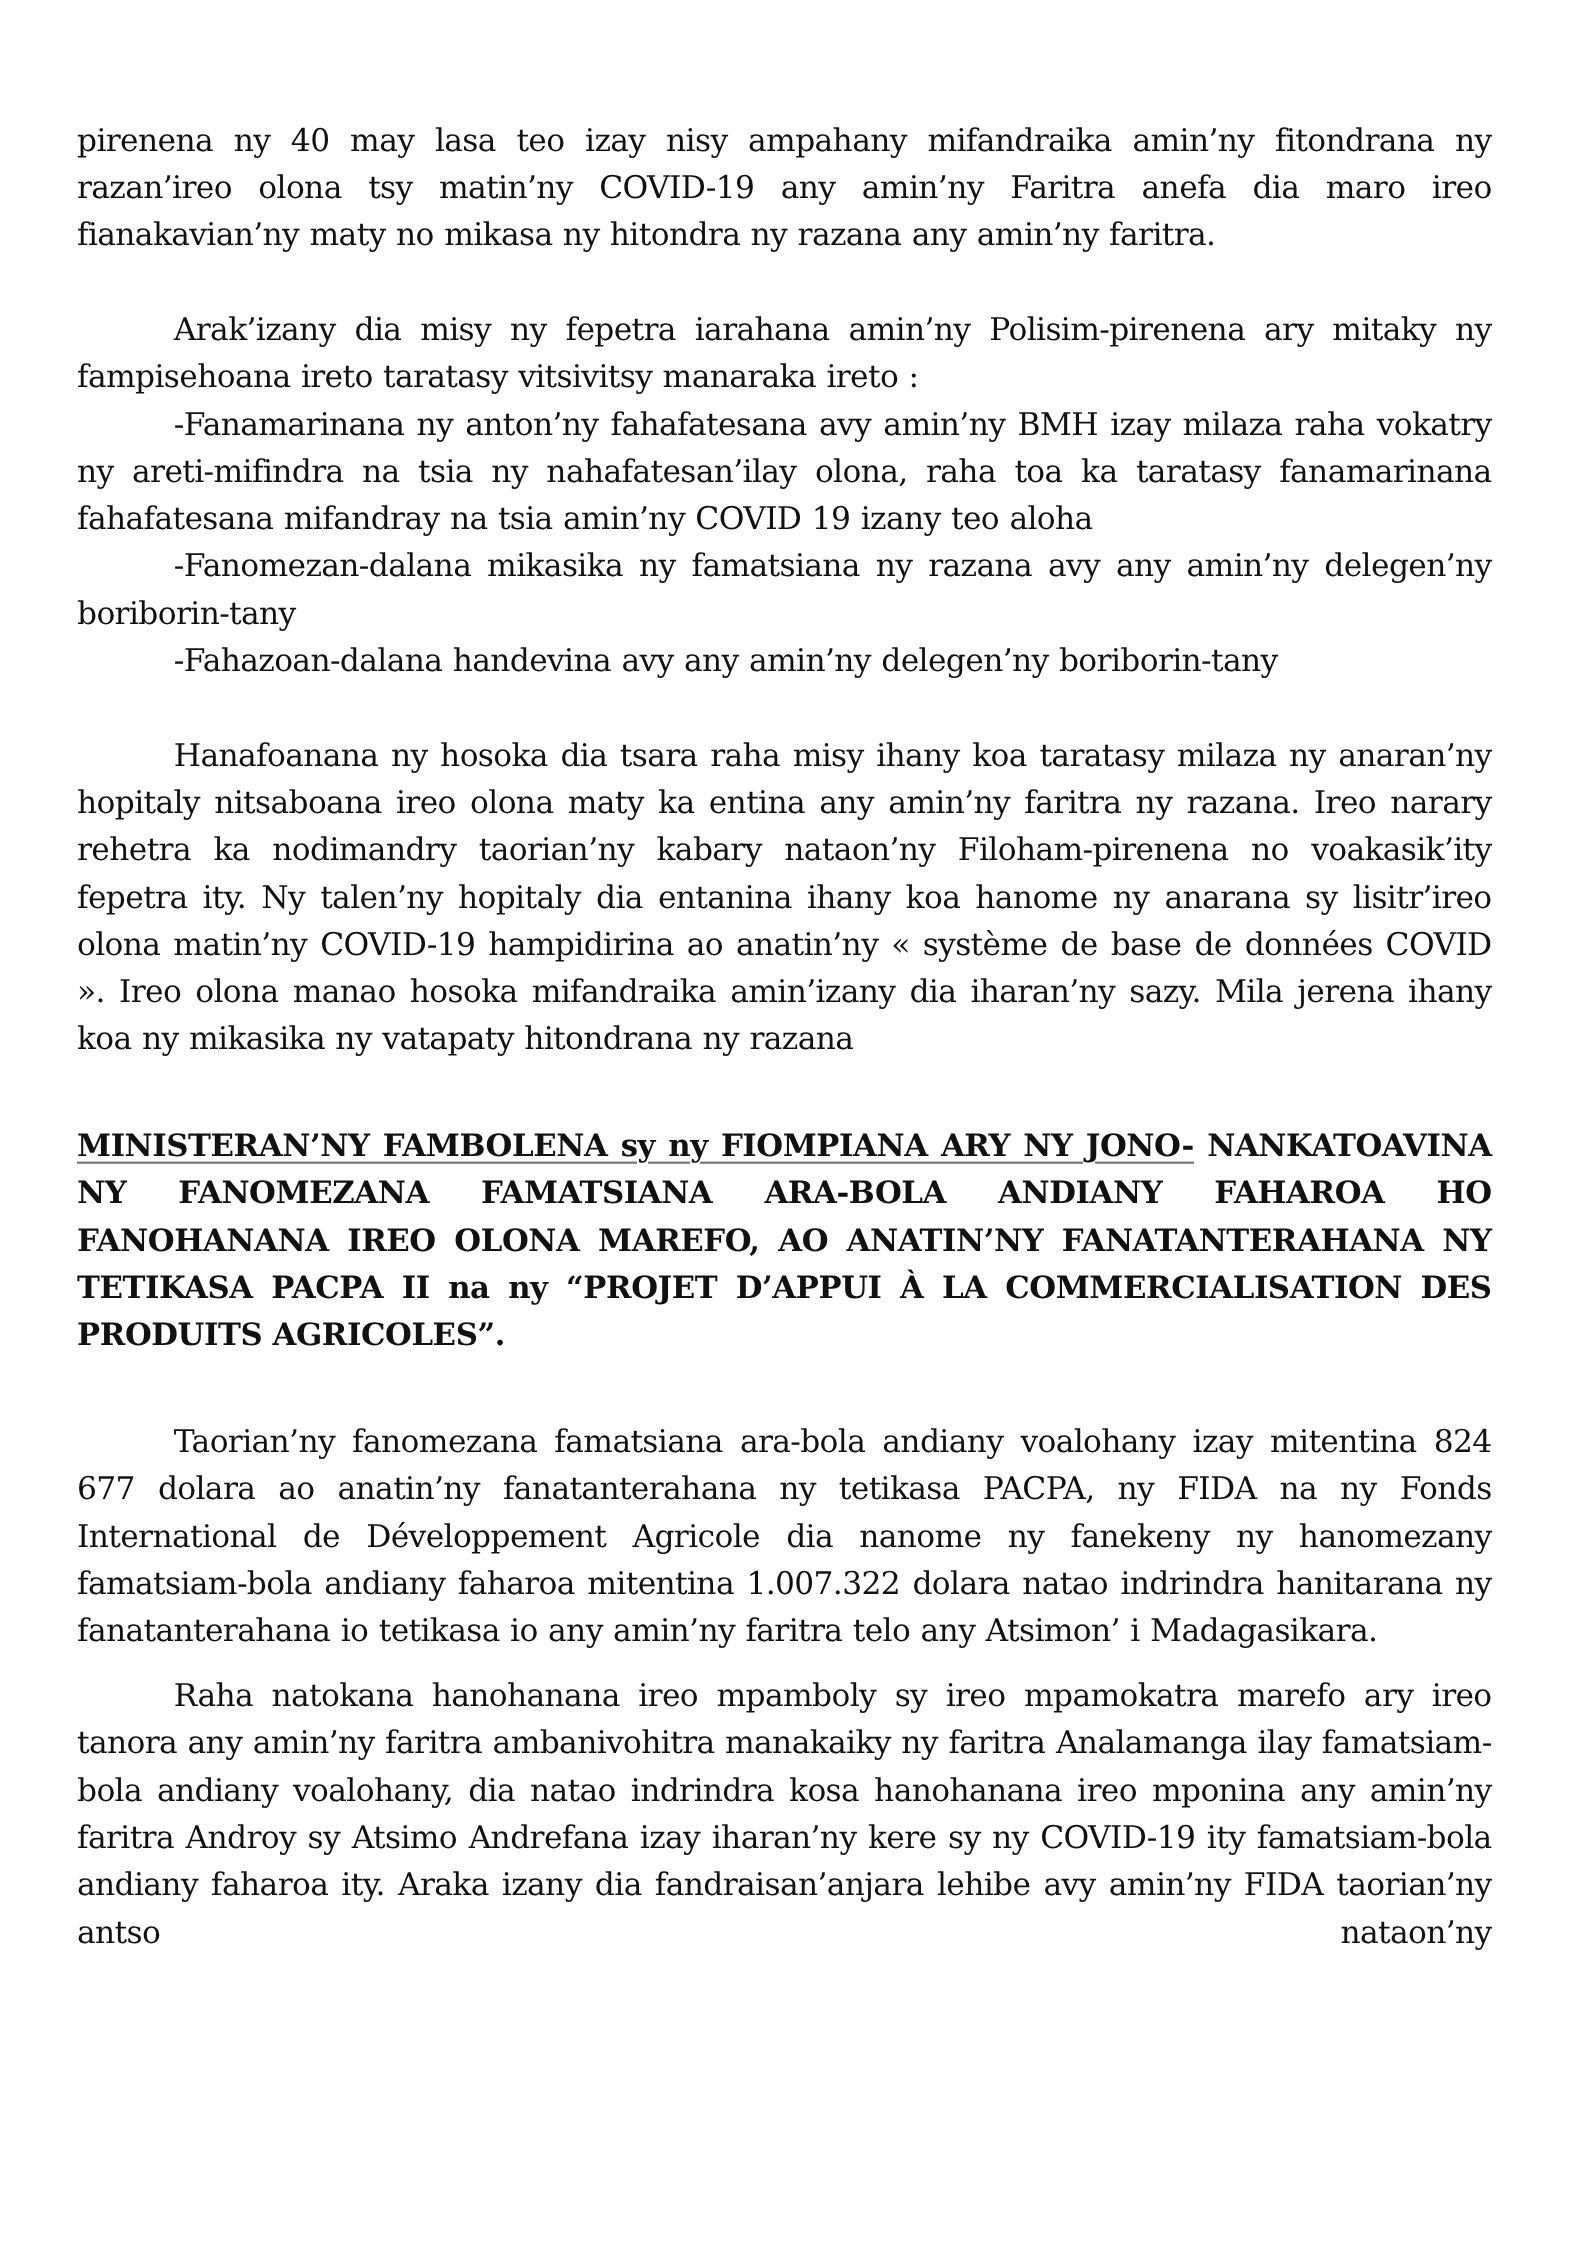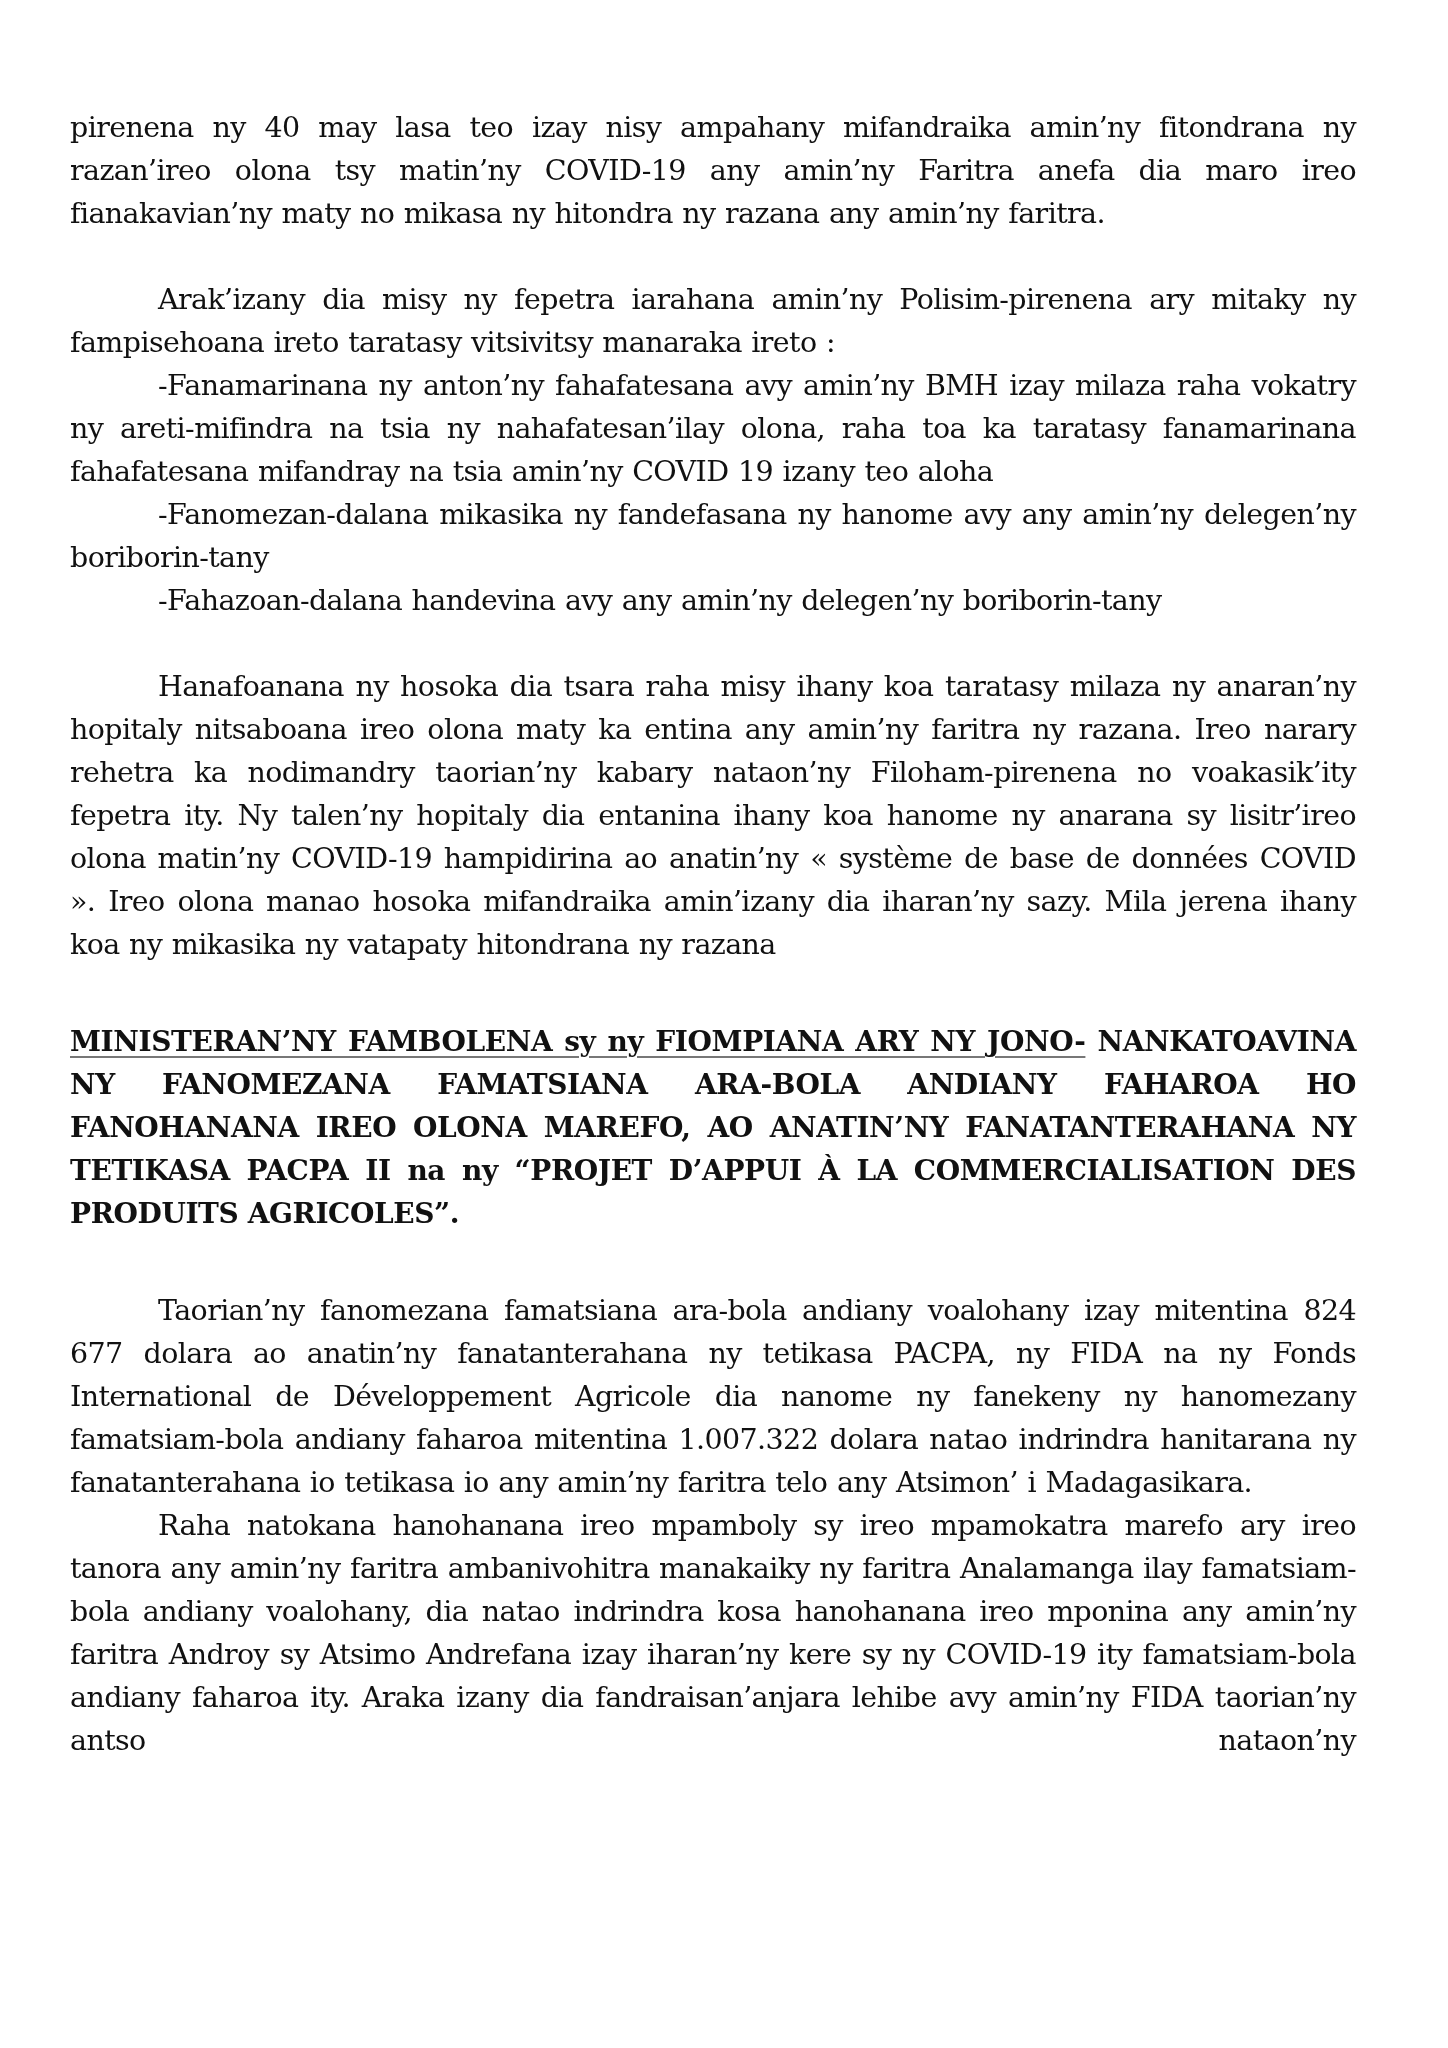--- a/index.html
+++ b/index.html
@@ -42,37 +42,37 @@
       letter-spacing: -0.4px;
       margin: 0;
     }
     .heading .ul {
       text-decoration: underline;
       text-decoration-color: #777777;
       text-underline-offset: 5px;
       text-decoration-thickness: 2px;
       margin-top: 36px;
     }
-    .last-line-justify { text-align-last: justify; }
+    .last-line-justify { text-align-last: justify; margin-top: 16px; }
   </style>
 </head>
 <body>
 
 <div class="page">
 
   <p>pirenena ny 40 may lasa teo izay nisy ampahany mifandraika amin’ny fitondrana ny razan’ireo olona tsy matin’ny COVID-19 any amin’ny Faritra anefa dia maro ireo fianakavian’ny maty no mikasa ny hitondra ny razana any amin’ny faritra.</p>
 
   <div class="gap"></div>
 
   <p class="indent">Arak’izany dia misy ny fepetra iarahana amin’ny Polisim-pirenena ary mitaky ny fampisehoana ireto taratasy vitsivitsy manaraka ireto :</p>
 
 
   <p class="item">-Fanamarinana ny anton’ny fahafatesana avy amin’ny BMH izay milaza raha vokatry ny areti-mifindra na tsia ny nahafatesan’ilay olona, raha toa ka taratasy fanamarinana fahafatesana mifandray na tsia amin’ny COVID 19 izany teo aloha</p>
 
-  <p class="item">-Fanomezan-dalana mikasika ny fandefasana ny hanome avy any amin’ny delegen’ny boriborin-tany</p>
+  <p class="item">-Fanomezan-dalana mikasika ny famatsiana ny razana avy any amin’ny delegen’ny boriborin-tany</p>
 
   <p class="item">-Fahazoan-dalana handevina avy any amin’ny delegen’ny boriborin-tany</p>
 
   <div class="gap"></div>
 
   <p class="indent">Hanafoanana ny hosoka dia tsara raha misy ihany koa taratasy milaza ny anaran’ny hopitaly nitsaboana ireo olona maty ka entina any amin’ny faritra ny razana. Ireo narary rehetra ka nodimandry taorian’ny kabary nataon’ny Filoham-pirenena no voakasik’ity fepetra ity. Ny talen’ny hopitaly dia entanina ihany koa hanome ny anarana sy lisitr’ireo olona matin’ny COVID-19 hampidirina ao anatin’ny « système de base de données COVID ». Ireo olona manao hosoka mifandraika amin’izany dia iharan’ny sazy. Mila jerena ihany koa ny mikasika ny vatapaty hitondrana ny razana</p>
 
   <div class="gap-lg"></div>
 
   <h2 class="heading">

